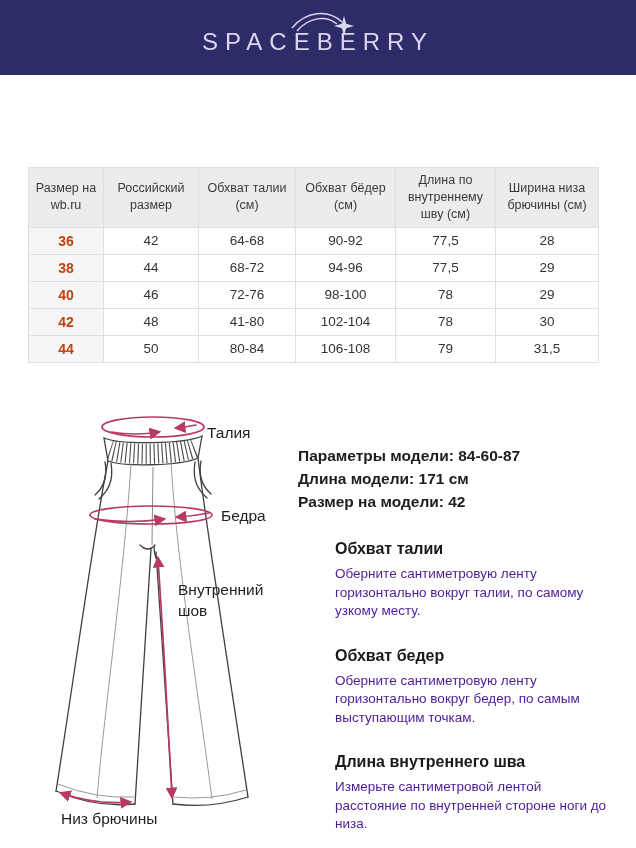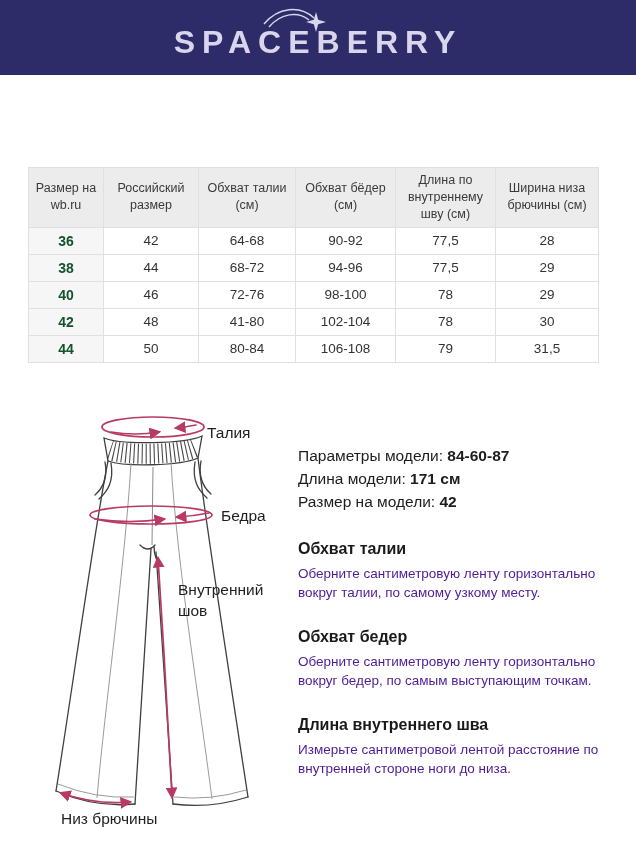--- a/index.html
+++ b/index.html
@@ -10,52 +10,52 @@
     --crease:#9a9a9a;
     --border:#e0e0e0;
   }
   *{box-sizing:border-box;margin:0;padding:0;}
   body{font-family:"Liberation Sans",sans-serif;background:#fff;}
   .page{position:relative;width:636px;height:848px;background:#fff;overflow:hidden;}
 
   
   .banner{position:absolute;left:0;top:0;width:636px;height:75px;background:var(--navy);
           display:flex;align-items:center;justify-content:center;}
-  .logo{position:relative;display:inline-block;color:var(--logo);font-size:32px;
-        letter-spacing:7px;font-weight:700;line-height:1;padding-top:8px;}
+  .logo{position:relative;display:inline-block;color:var(--logo);font-size:24px;
+        letter-spacing:7px;font-weight:400;line-height:1;padding-top:8px;}
   .swoosh{position:absolute;left:88px;top:-16px;width:70px;height:36px;}
   .swoosh path{stroke:var(--logo);stroke-width:1.4;fill:none;}
   .swoosh .star{fill:var(--logo);stroke:none;}
 
   
   table.sizes{position:absolute;left:28px;top:167px;width:570px;border-collapse:collapse;
               table-layout:fixed;}
   table.sizes th{background:#ececec;color:#3a3a3a;font-size:12.5px;font-weight:400;
                  height:56px;border:1px solid var(--border);padding:4px 6px;line-height:1.35;
                  text-align:center;vertical-align:middle;}
   table.sizes td{background:#fff;color:#333;font-size:13.5px;font-weight:400;height:27px;
                  border:1px solid var(--border);text-align:center;vertical-align:middle;}
-  table.sizes td.first{background:#f6f6f6;color:#14532d;font-weight:700;font-size:14px;}
+  table.sizes td.first{background:#f6f6f6;color:#c2410c;font-weight:700;font-size:14px;}
 
   
   .diagram{position:absolute;left:25px;top:405px;width:270px;height:440px;}
   .d-outline{stroke:var(--line);stroke-width:1.3;fill:none;stroke-linecap:round;}
   .d-thin{stroke:var(--crease);stroke-width:1;fill:none;}
   .d-mid{stroke:#8a8a8a;stroke-width:1;fill:none;}
   .d-rib{stroke:#4a4a4a;stroke-width:20;fill:none;stroke-dasharray:1.1 2.9;}
   .pink{stroke:var(--accent);stroke-width:1.7;fill:none;stroke-linecap:round;}
   .pink-fill{fill:var(--accent);stroke:none;}
   .d-label{fill:#1f1f1f;font-family:"Liberation Sans",sans-serif;font-size:15.5px;font-weight:500;}
 
   
   .info{position:absolute;left:298px;top:444px;width:312px;color:#1d1d1d;}
   .model-line{font-size:15.5px;line-height:23px;color:#1d1d1d;}
-  .model-line .lbl{font-weight:400;}
+  .model-line .lbl{font-weight:700;}
   .model-line .val{font-weight:700;}
-  .guide-section{margin-top:0;}
+  .guide-section{margin-top:0;margin-left:37px;}
   .guide-title{font-size:16px;font-weight:700;color:#1a1a1a;line-height:20px;}
   .guide-text{font-size:13.5px;font-weight:400;color:#4c1d95;line-height:18.5px;margin-top:6px;}
   .gap-model{height:26px;}
   .gap-sec{height:25px;}
 </style>
 </head>
 <body>
 
 <div class="page">
 

